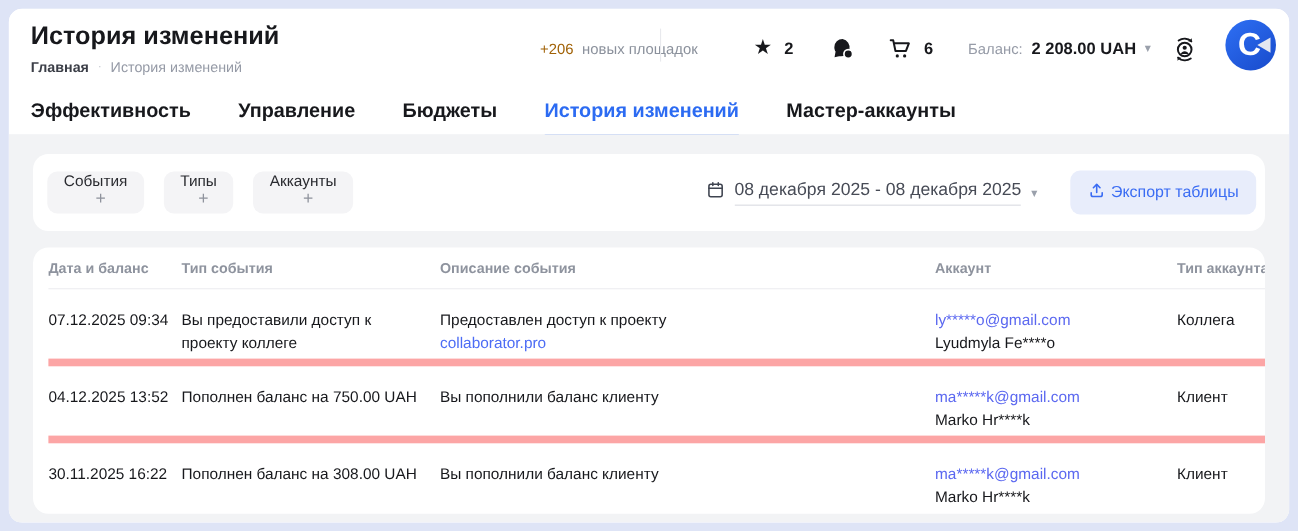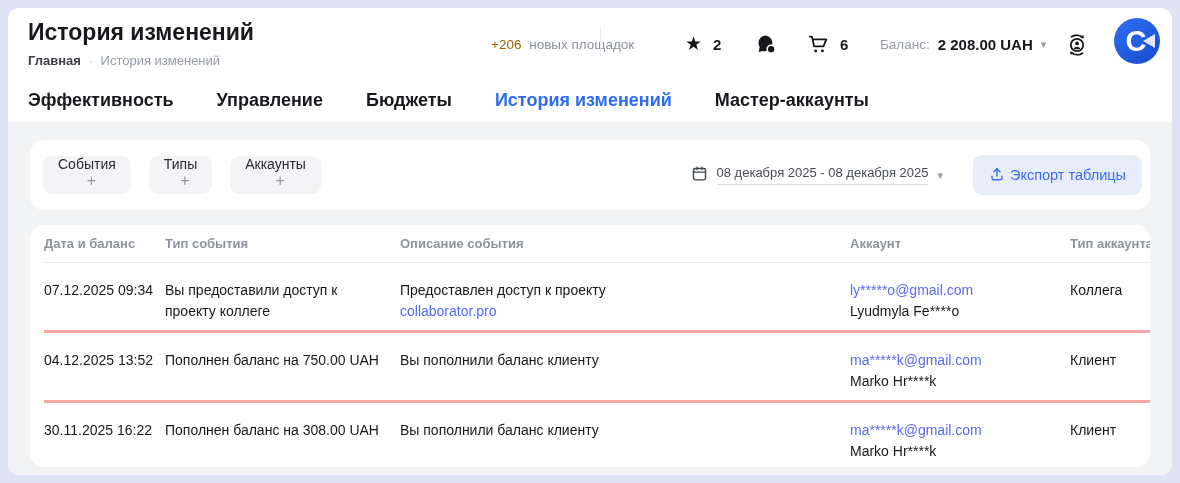--- a/index.html
+++ b/index.html
@@ -62,34 +62,34 @@
   .content { position:absolute; top:114px; left:0; right:0; bottom:0; background:#f2f3f5; padding:18px 22px 8px; }
   .card { background:#fff; border-radius:14px; }
 
   
   .filter-card { height:70px; display:flex; align-items:center; padding:0 8px 0 13px; margin-bottom:15px; }
   .chip { background:#f4f4f6; border-radius:9px; height:38px; display:flex; align-items:center;
           padding:0 15px; margin-right:18px; font-size:14px; color:#2a2b30; cursor:pointer;flex-direction:column; }
   .chip-plus { color:#8f939d; margin-left:9px; font-size:16px; font-weight:400; }
 
   .date-group { margin-left:auto; display:flex; align-items:center; gap:9px; margin-right:30px; cursor:pointer; }
-  .date-text { font-size:13px; color:#474b56; border-bottom:1px solid #d9dbe2; padding-bottom:4px; white-space:nowrap; }
+  .date-text { font-size:16px; color:#474b56; border-bottom:1px solid #d9dbe2; padding-bottom:4px; white-space:nowrap; }
   .date-chev { color:#9aa0ab; font-size:11px; }
 
   .export-btn { background:#e8edfb; color:#3a6cf3; border:none; border-radius:9px; height:40px;
                 display:flex; align-items:center; gap:5px; padding:0 16px; font-size:14.5px;
                 font-family:inherit; cursor:pointer; white-space:nowrap; }
 
   
   .table-card { padding-left:14px; overflow:hidden; min-height:242px; }
   .trow { display:grid; grid-template-columns:121px 235px 450px 220px 1fr; }
   .thead { height:38px; align-items:center; color:#8e939e; font-size:13px; font-weight:700;
            border-bottom:1px solid #ededf0; }
   .thead > div { white-space:nowrap; }
-  .tr { padding-top:17px; min-height:70px; border-bottom:3px solid #fca5a5;
+  .tr { padding-top:17px; min-height:70px; border-bottom:7px solid #fca5a5;
         font-size:14px; color:#17181c; line-height:21px; }
   .tr:last-child { border-bottom:none; min-height:64px; }
   .cell-link { color:#4c6cf5; text-decoration:none; cursor:pointer; display:inline-block; }
   .email-link { color:#5b68f0; text-decoration:none; cursor:pointer; }
   .acc-name { color:#17181c; }
   .cell { padding-right:12px; }
 </style>
 </head>
 <body>
 

